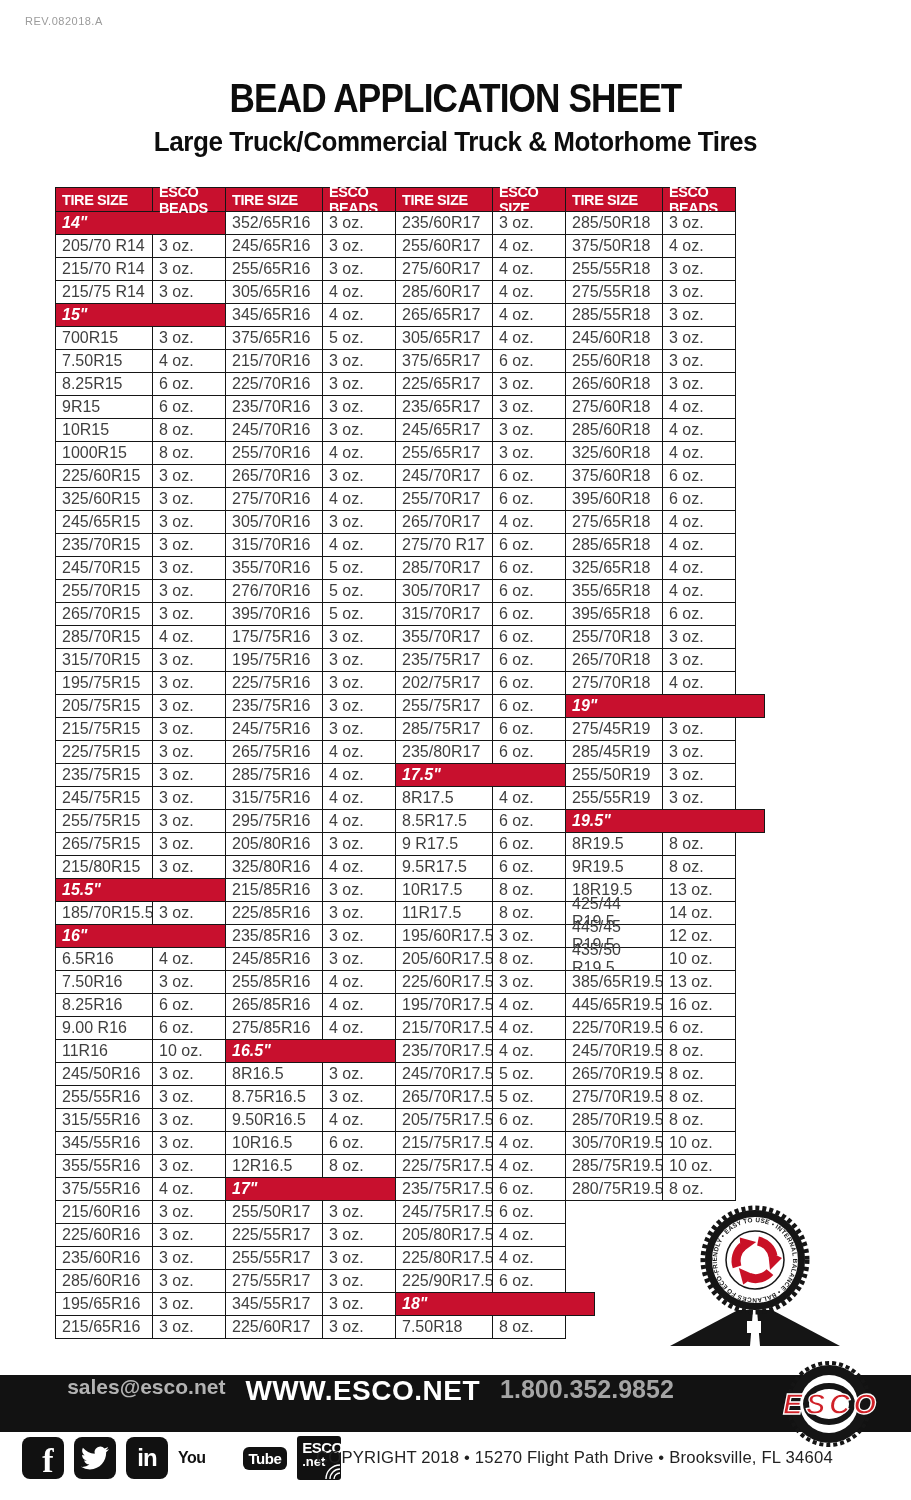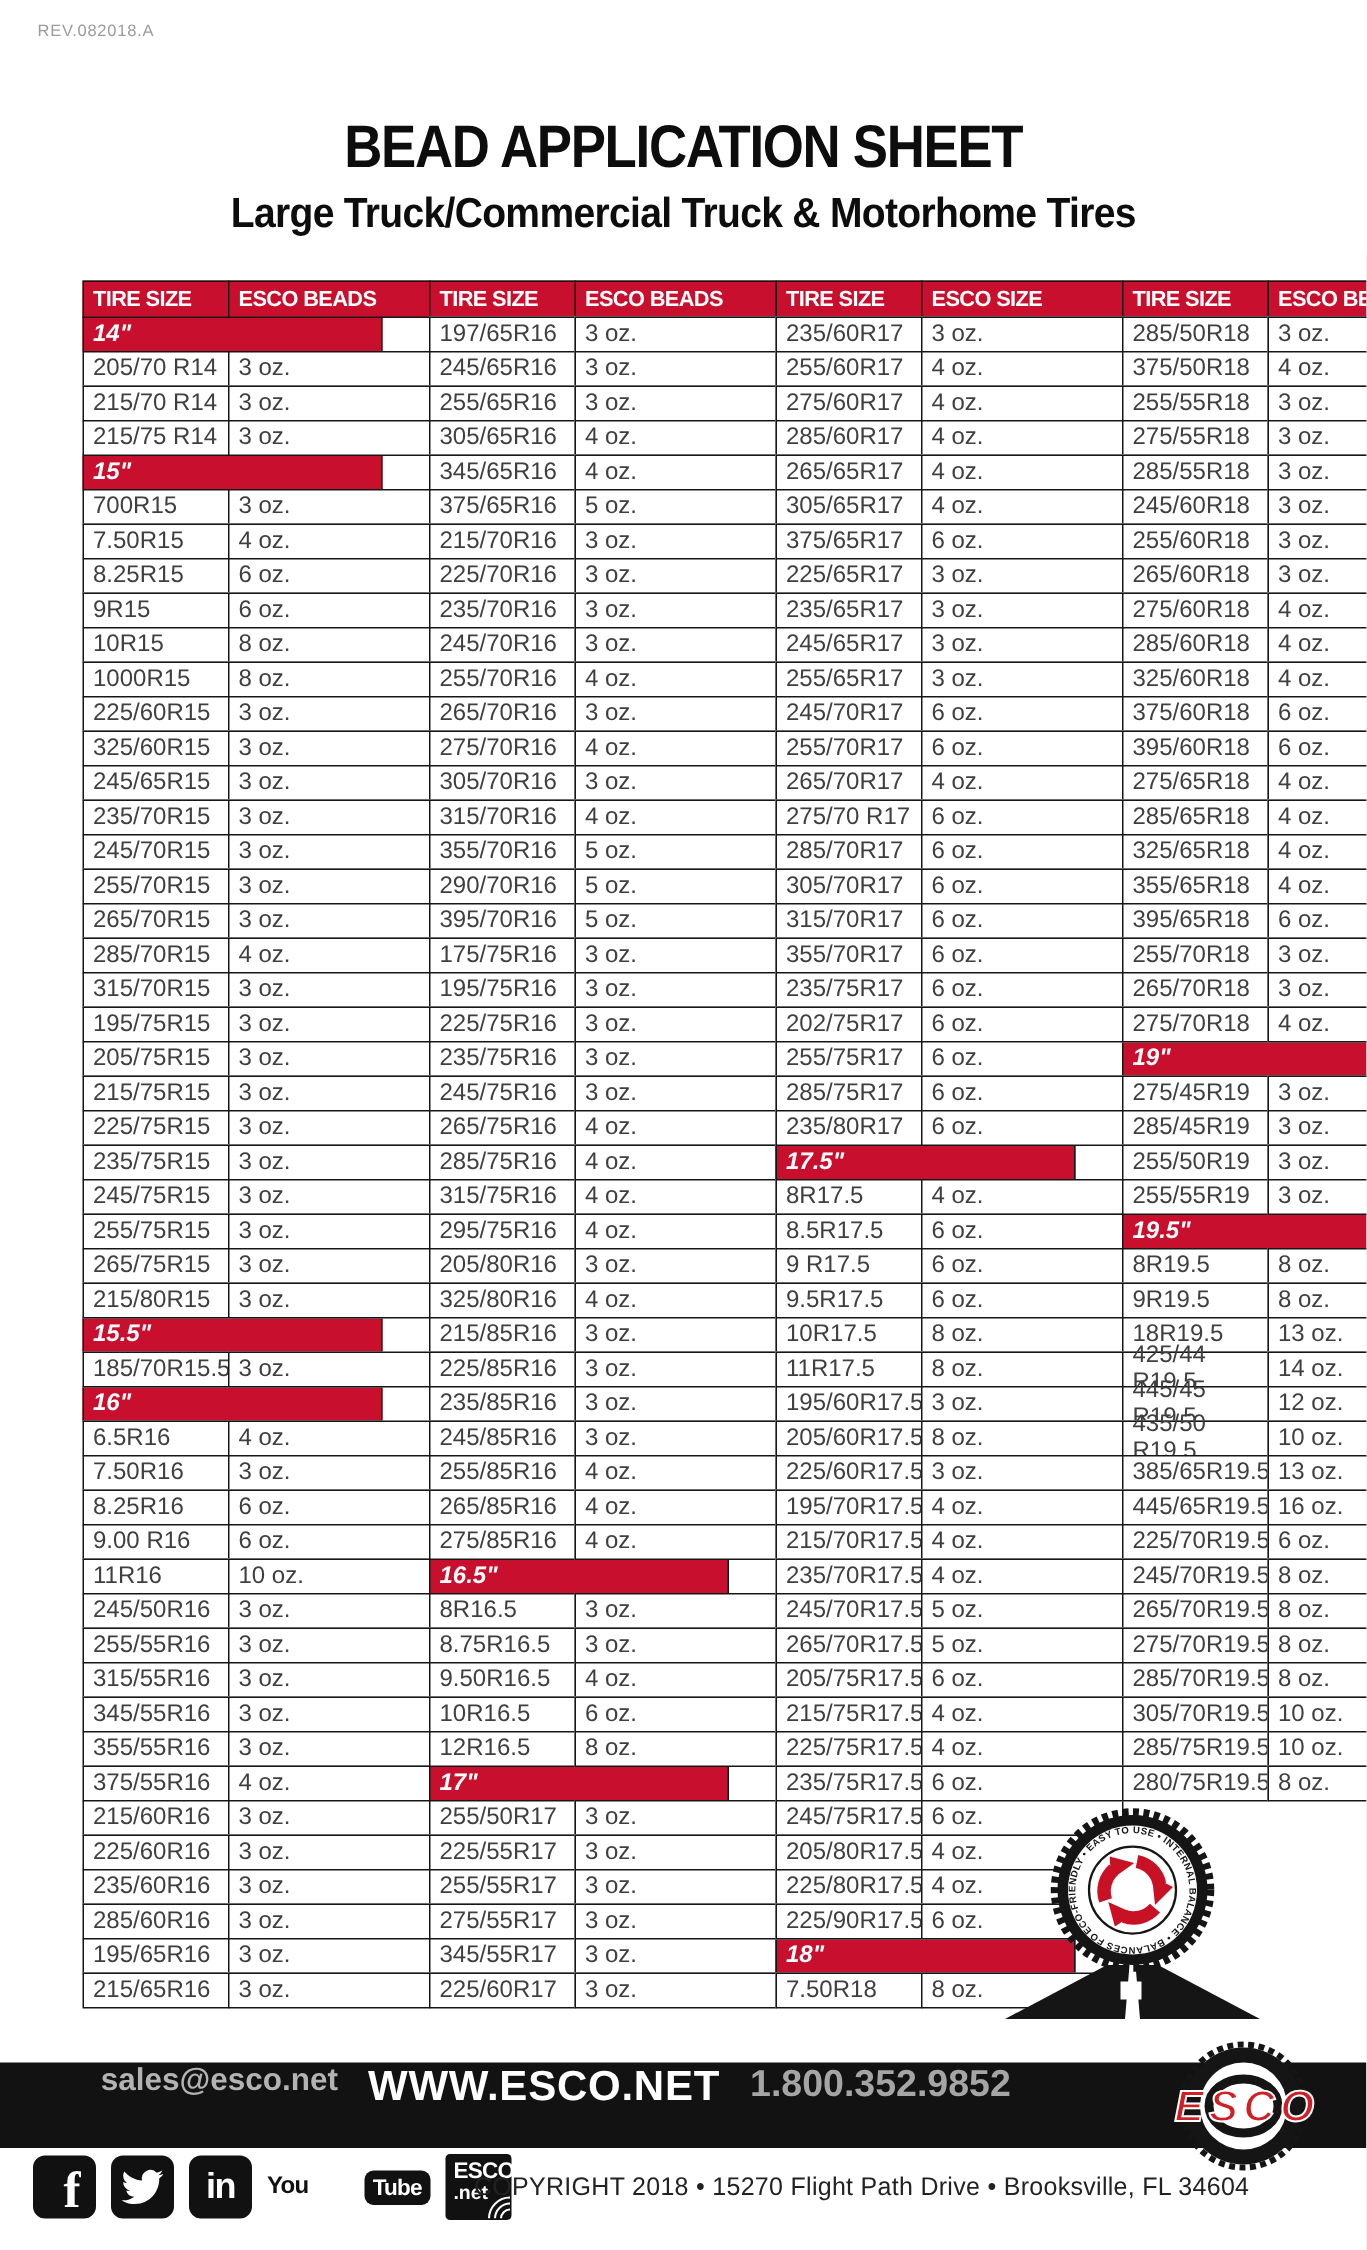--- a/index.html
+++ b/index.html
@@ -6,21 +6,21 @@
   html,body{margin:0;padding:0;background:#e8e8e8;}
   .page{position:relative;width:911px;height:1500px;background:#fff;overflow:hidden;
         font-family:"Liberation Sans",sans-serif;}
   .rev{position:absolute;left:25px;top:15px;font-size:11px;color:#9b9b9b;letter-spacing:.5px;}
   .title{position:absolute;left:0;top:76px;width:911px;text-align:center;font-size:40px;
          font-weight:bold;color:#0d0d0d;letter-spacing:-1px;transform:scaleX(.88);}
   .subtitle{position:absolute;left:0;top:126px;width:911px;text-align:center;font-size:28px;
          font-weight:bold;color:#0d0d0d;letter-spacing:-.5px;transform:scaleX(.93);}
 
   .bead-table{position:absolute;left:55px;top:187px;display:flex;}
-  .colpair{width:232px;}
+  .colpair{width:171px;}
   .colpair + .colpair{margin-left:-1px;}
   .pair-header{display:flex;height:25px;}
   .hcell{box-sizing:border-box;border:1px solid var(--ink);background:var(--red);color:#fff;
          font-weight:bold;font-size:14.5px;letter-spacing:-.4px;display:flex;align-items:center;
          padding-left:6px;}
   .hcell.size{width:98px;}
   .hcell.oz{flex:1;margin-left:-1px;}
   .row{display:flex;height:24px;margin-top:-1px;}
   .cell{box-sizing:border-box;border:1px solid var(--ink);background:#fff;color:var(--cellink);
         font-size:16px;display:flex;align-items:center;padding-left:6px;}
@@ -256,21 +256,21 @@
           <div class="cell size">215/65R16</div>
           <div class="cell oz">3 oz.</div>
         </div>
       </div>
     <div class="colpair">
       <div class="pair-header">
         <div class="hcell size">TIRE SIZE</div>
         <div class="hcell oz">ESCO BEADS</div>
       </div>
     <div class="row">
-          <div class="cell size">197/65R16</div>
+          <div class="cell size">352/65R16</div>
           <div class="cell oz">3 oz.</div>
         </div>
         <div class="row">
           <div class="cell size">245/65R16</div>
           <div class="cell oz">3 oz.</div>
         </div>
         <div class="row">
           <div class="cell size">255/65R16</div>
           <div class="cell oz">3 oz.</div>
         </div>
@@ -320,21 +320,21 @@
         </div>
         <div class="row">
           <div class="cell size">315/70R16</div>
           <div class="cell oz">4 oz.</div>
         </div>
         <div class="row">
           <div class="cell size">355/70R16</div>
           <div class="cell oz">5 oz.</div>
         </div>
         <div class="row">
-          <div class="cell size">290/70R16</div>
+          <div class="cell size">276/70R16</div>
           <div class="cell oz">5 oz.</div>
         </div>
         <div class="row">
           <div class="cell size">395/70R16</div>
           <div class="cell oz">5 oz.</div>
         </div>
         <div class="row">
           <div class="cell size">175/75R16</div>
           <div class="cell oz">3 oz.</div>
         </div>

